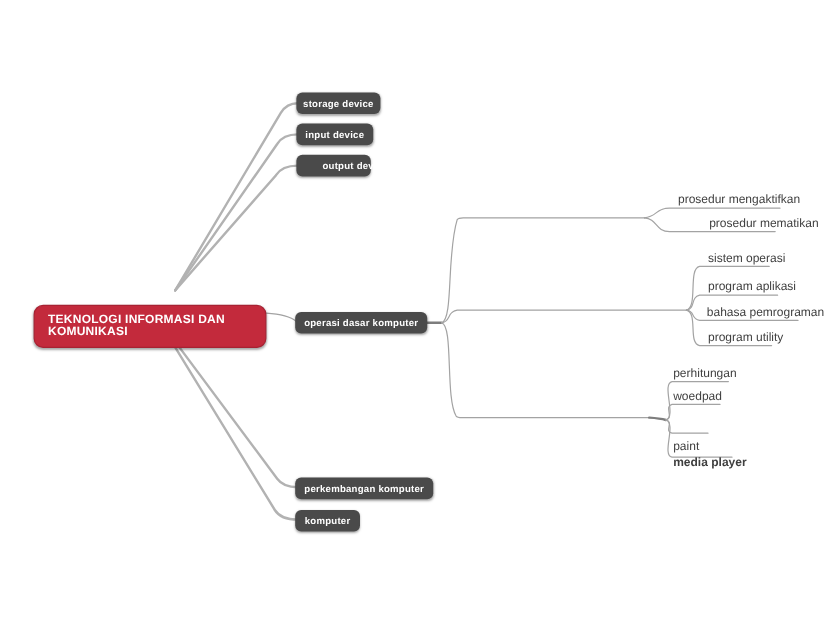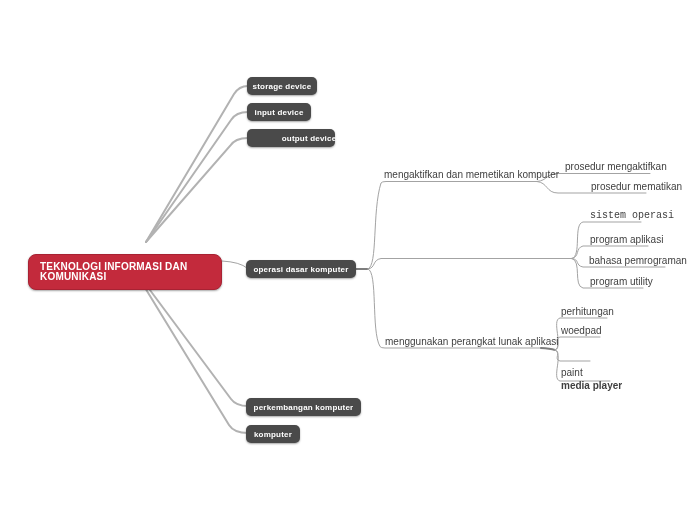--- a/index.html
+++ b/index.html
@@ -102,41 +102,39 @@
   <div class="root-node">
     <span>TEKNOLOGI INFORMASI DAN KOMUNIKASI</span>
   </div>
 
   <div class="topic-box" style="left:247px; top:77px; width:70px;">
     <span>storage device</span>
   </div>
   <div class="topic-box" style="left:247px; top:103px; width:64px;">
     <span>input device</span>
   </div>
-  <div class="topic-box" style="left:247px; top:129px; width:88px;padding-left:36px;">
+  <div class="topic-box" style="left:247px; top:129px; width:62px;padding-left:36px;">
     <span>output device</span>
   </div>
   <div class="topic-box" style="left:246px; top:260px; width:110px;">
     <span>operasi dasar komputer</span>
   </div>
   <div class="topic-box" style="left:246px; top:398px; width:115px;">
     <span>perkembangan komputer</span>
   </div>
   <div class="topic-box" style="left:246px; top:425px; width:54px;">
     <span>komputer</span>
   </div>
 
-  <div class="topic-text" style="left:384px; top:170px;">mengaktifkan dan memetikan komputer</div>
   <div class="topic-text" style="left:565px; top:162px;">prosedur mengaktifkan</div>
   <div class="topic-text" style="left:565px; top:182px;margin-left:26px;">prosedur mematikan</div>
 
-  <div class="topic-text" style="left:590px; top:211px;font-family:Liberation Mono, monospace;">sistem operasi</div>
+  <div class="topic-text" style="left:590px; top:211px;">sistem operasi</div>
   <div class="topic-text" style="left:590px; top:235px;">program aplikasi</div>
   <div class="topic-text" style="left:589px; top:256px;">bahasa pemrograman</div>
   <div class="topic-text" style="left:590px; top:277px;">program utility</div>
 
-  <div class="topic-text" style="left:385px; top:337px;">menggunakan perangkat lunak aplikasi</div>
   <div class="topic-text" style="left:561px; top:307px;">perhitungan</div>
   <div class="topic-text" style="left:561px; top:326px;">woedpad</div>
   <div class="topic-text" style="left:561px; top:368px;">paint</div>
   <div class="topic-text" style="left:561px; top:381px;font-weight:bold;">media player</div>
 
 </div>
 
 </body></html>

